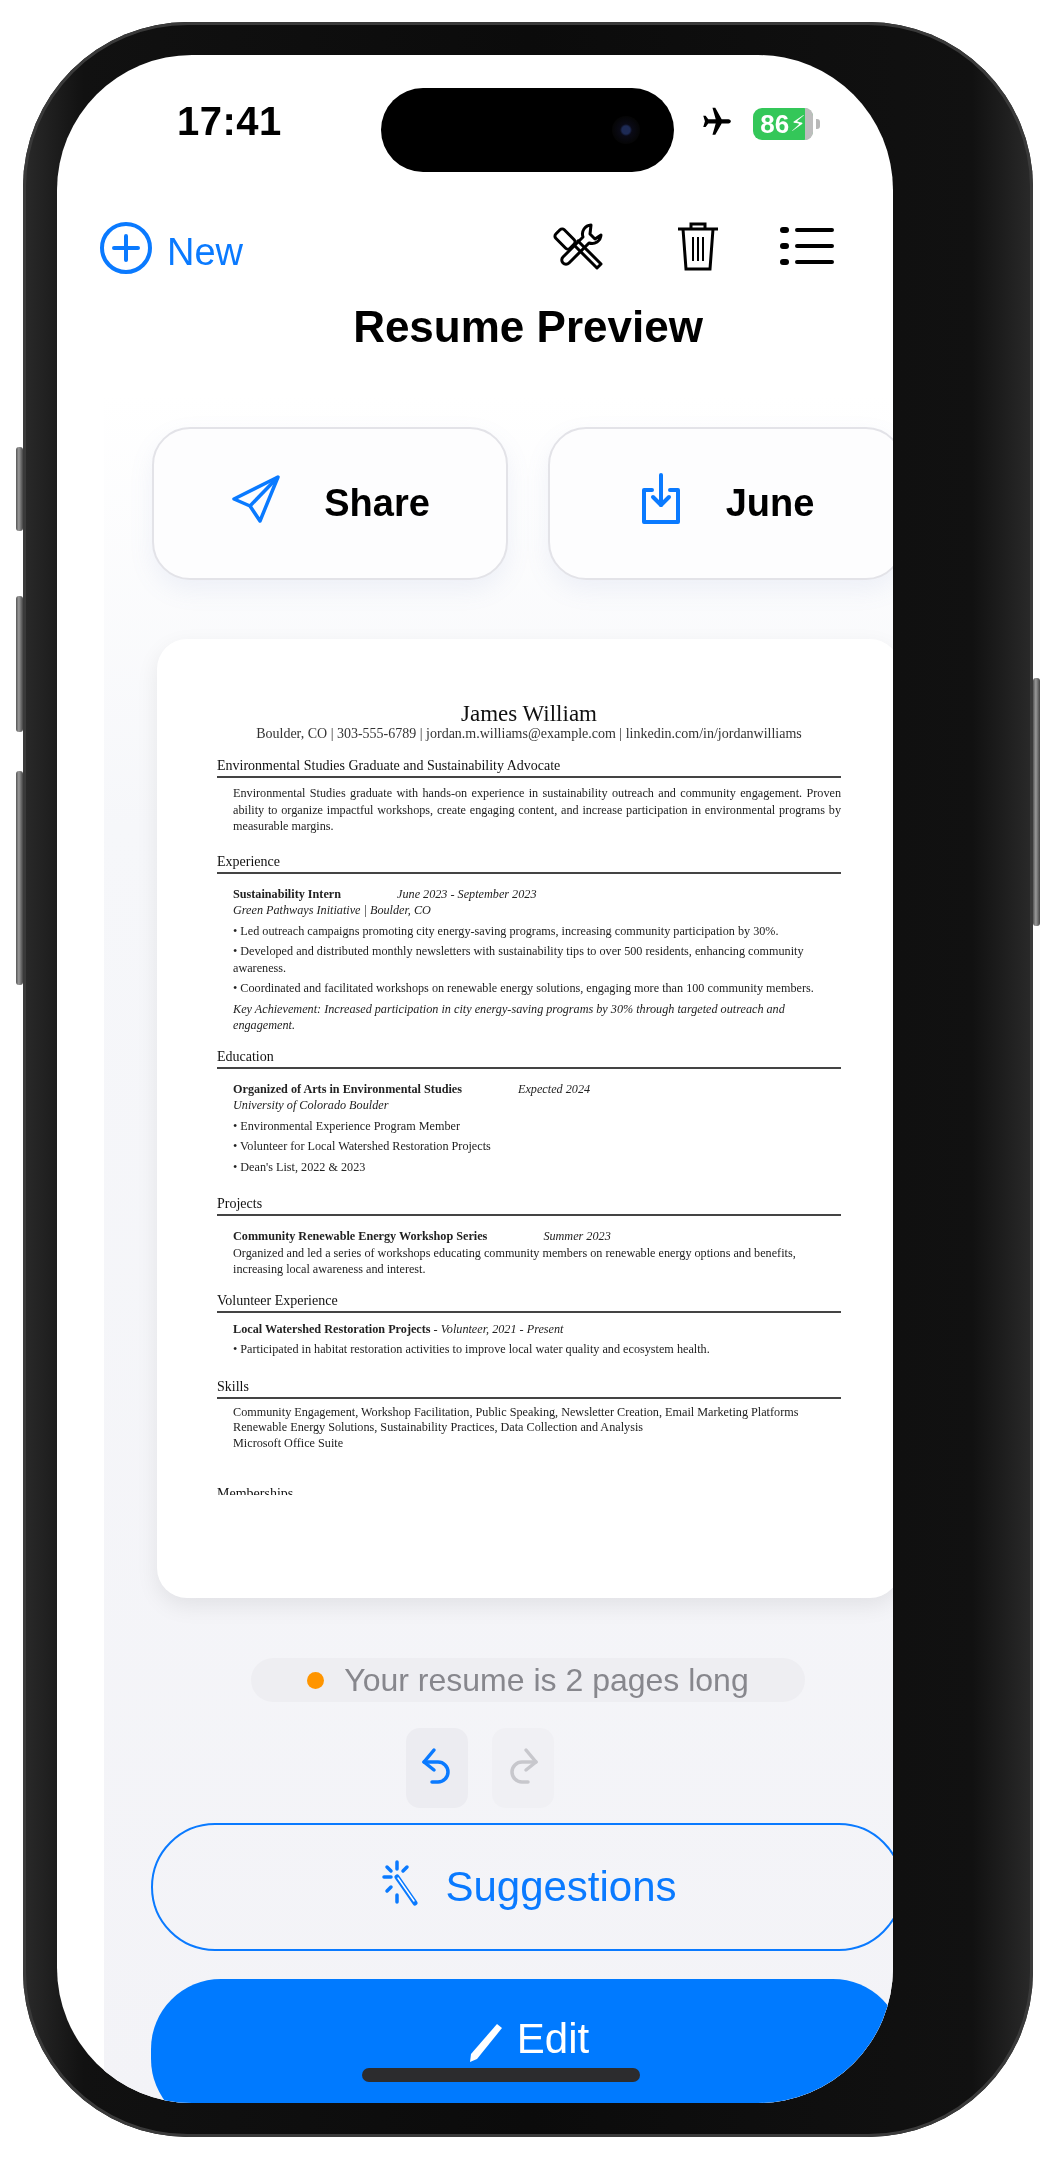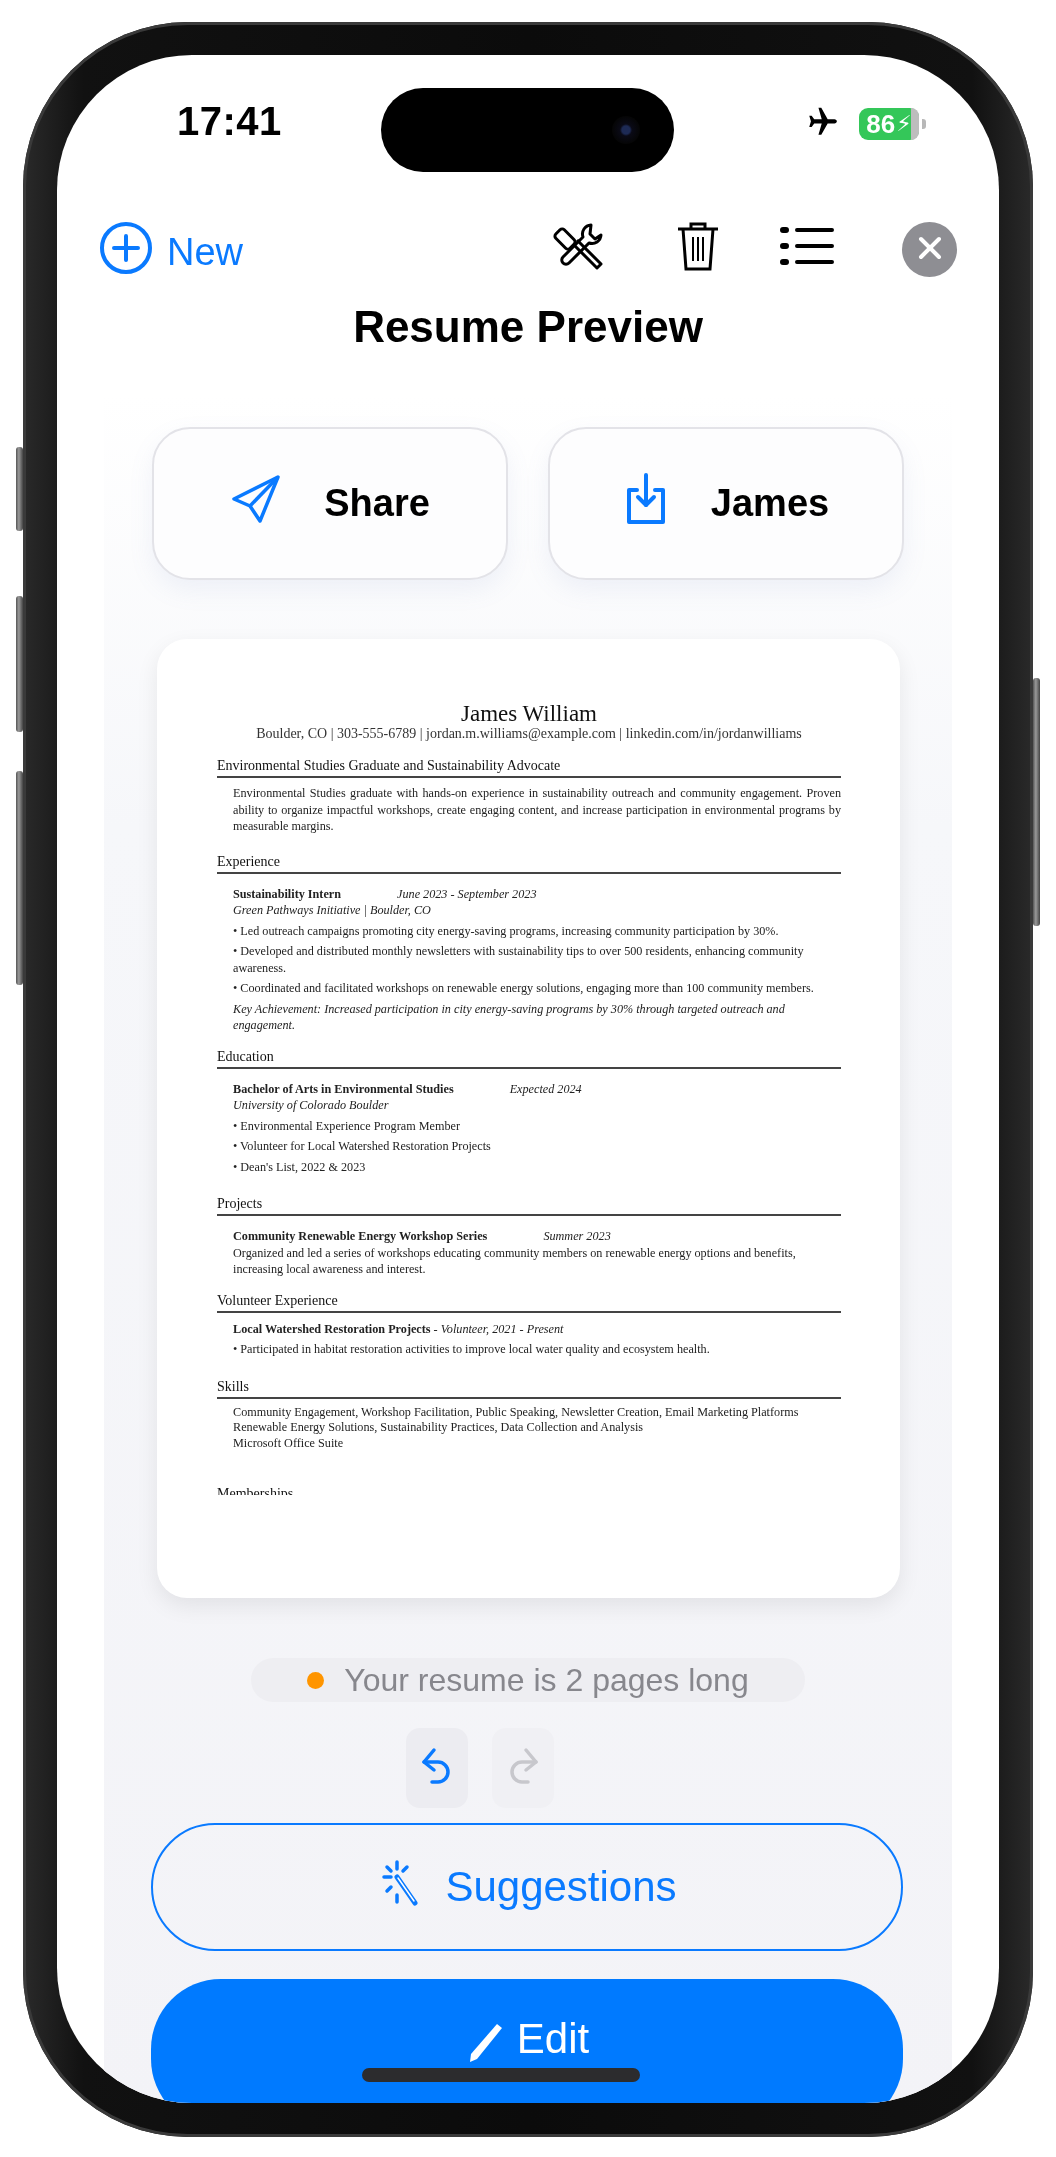--- a/index.html
+++ b/index.html
@@ -2,21 +2,21 @@
 <html><head>
 <meta charset="utf-8">
 <style>
   html, body { margin:0; padding:0; }
   body { width:1056px; height:2157px; background:#ffffff; position:relative; overflow:hidden;
          font-family:"Liberation Sans", "DejaVu Sans", sans-serif; }
   .frame { position:absolute; left:23px; top:22px; width:1010px; height:2115px; border-radius:165px;
            background:linear-gradient(90deg,#2a2a2a,#111 6%,#0b0b0b 50%,#111 94%,#2a2a2a);
            box-shadow: inset 0 0 0 3px #3a3a3a; }
   .side-btn { position:absolute; width:7px; background:linear-gradient(90deg,#555,#999 40%,#444); border-radius:3px; }
-  .screen { position:absolute; left:57px; top:55px; width:942px; height:2048px; border-radius:135px; background:#fff; overflow:hidden; }
+  .screen { position:absolute; left:57px; top:55px; width:836px; height:2048px; border-radius:135px; background:#fff; overflow:hidden; }
   .island { position:absolute; left:324px; top:33px; width:293px; height:84px; border-radius:42px; background:#000; }
   .island .cam { position:absolute; right:34px; top:28px; width:28px; height:28px; border-radius:50%;
                  background:radial-gradient(circle at 50% 50%,#1d2a55 0 4px,#0a0a16 6px,#050505 14px); }
   .status-time { position:absolute; left:120px; top:44px; font-size:40px; font-weight:600; color:#000; letter-spacing:0.5px; }
   .status-right { position:absolute; right:80px; top:50px; display:flex; align-items:center; gap:18px; }
   .battery { position:relative; width:60px; height:32px; border-radius:9px; background:#34c759; color:#fff;
              font-size:26px; font-weight:700; display:flex; align-items:center; justify-content:center; }
   .battery .cap { position:absolute; right:-7px; top:11px; width:4px; height:10px; border-radius:0 3px 3px 0; background:#b8b8b8; }
   .battery .empty { position:absolute; right:0; top:0; width:8px; height:32px; background:#bdbdbd; border-radius:0 9px 9px 0; }
 
@@ -146,21 +146,21 @@
     <span>Share</span>
   </div>
   <div class="action-btn" style="left:491px;">
     <span>
       <svg width="46" height="54" viewBox="0 0 46 54" fill="none" stroke="#0a7aff" stroke-width="4" stroke-linecap="round" stroke-linejoin="round">
         <path d="M14 18H6v32h34V18h-8"></path>
           <path d="M23 3v30"></path>
           <path d="M15 25l8 8 8-8"></path>
       </svg>
     </span>
-    <span>James</span>
+    <span>June</span>
   </div>
 
   <div class="resume-card">
     <div class="resume">
       <div class="r-name">James William</div>
       <div class="r-contact">Boulder, CO | 303-555-6789 | jordan.m.williams@example.com | linkedin.com/in/jordanwilliams</div>
 
       <div class="r-sec" style="margin-top:16px;">Environmental Studies Graduate and Sustainability Advocate</div>
       <div class="r-body r-just">Environmental Studies graduate with hands-on experience in sustainability outreach and community engagement. Proven ability to organize impactful workshops, create engaging content, and increase participation in environmental programs by measurable margins.</div>
 
@@ -169,21 +169,21 @@
         <div class="r-title"><span>Sustainability Intern</span><span class="r-date">June 2023 - September 2023</span></div>
         <div class="r-italic">Green Pathways Initiative | Boulder, CO</div>
         <div class="r-bullet">• Led outreach campaigns promoting city energy-saving programs, increasing community participation by 30%.</div>
         <div class="r-bullet">• Developed and distributed monthly newsletters with sustainability tips to over 500 residents, enhancing community awareness.</div>
         <div class="r-bullet">• Coordinated and facilitated workshops on renewable energy solutions, engaging more than 100 community members.</div>
         <div class="r-bullet r-italic">Key Achievement: Increased participation in city energy-saving programs by 30% through targeted outreach and engagement.</div>
       </div>
 
       <div class="r-sec" style="margin-top:14px;">Education</div>
       <div class="r-body">
-        <div class="r-title"><span>Bachelor of Arts in Environmental Studies</span><span class="r-date">Expected 2024</span></div>
+        <div class="r-title"><span>Organized of Arts in Environmental Studies</span><span class="r-date">Expected 2024</span></div>
         <div class="r-italic">University of Colorado Boulder</div>
         <div class="r-bullet">• Environmental Experience Program Member</div>
         <div class="r-bullet">• Volunteer for Local Watershed Restoration Projects</div>
         <div class="r-bullet">• Dean's List, 2022 &amp; 2023</div>
       </div>
 
       <div class="r-sec" style="margin-top:20px;">Projects</div>
       <div class="r-body">
         <div class="r-title"><span>Community Renewable Energy Workshop Series</span><span class="r-date">Summer 2023</span></div>
         <div>Organized and led a series of workshops educating community members on renewable energy options and benefits, increasing local awareness and interest.</div>

